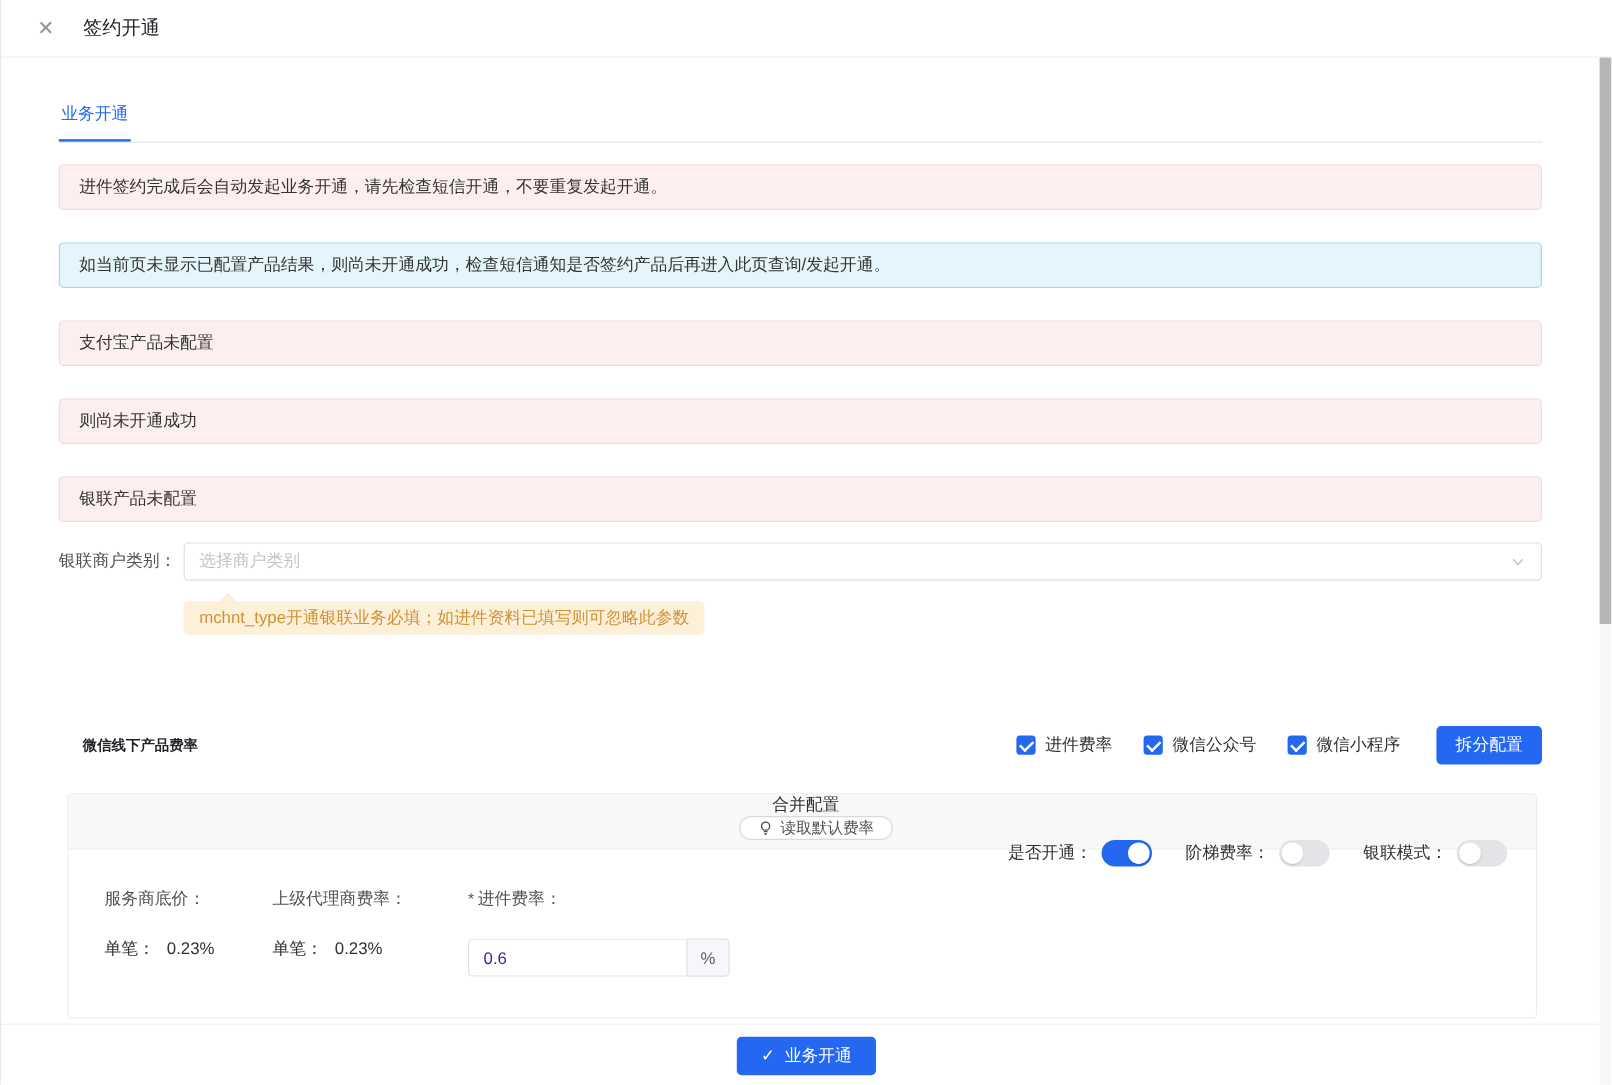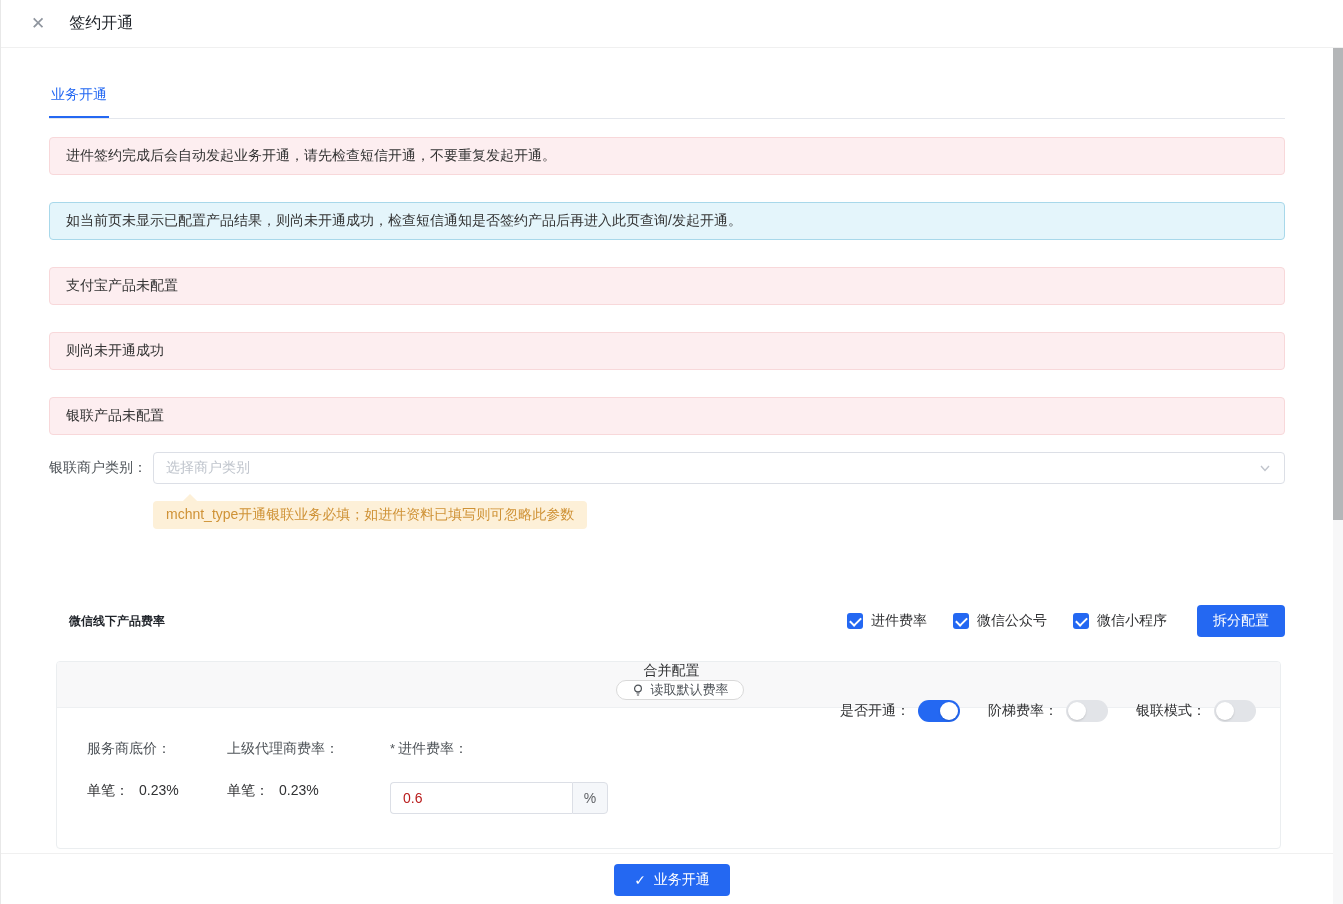--- a/index.html
+++ b/index.html
@@ -161,21 +161,21 @@
     row-gap: 24px;
   }
   .col-label { color: #4e5358; }
   .required-mark { color: #4e5358; margin-right: 3px; font-size: 13px; }
   .col-value { display: flex; align-items: flex-start; gap: 10px; color: #303133; }
   .input-group { display: flex; height: 32px; width: 218px; }
   .rate-input {
     flex: 1;
     border: 1px solid #dcdfe6; border-right: none;
     border-radius: 4px 0 0 4px;
-    padding: 0 12px; font-size: 14px; color: #b91c1c;
+    padding: 0 12px; font-size: 14px; color: #4c1d95;
     font-family: inherit; outline: none; min-width: 0;
   }
   .input-addon {
     width: 36px; flex: none;
     background: #f5f7fa;
     border: 1px solid #dcdfe6;
     border-radius: 0 4px 4px 0;
     display: flex; align-items: center; justify-content: center;
     color: #606266;
   }

